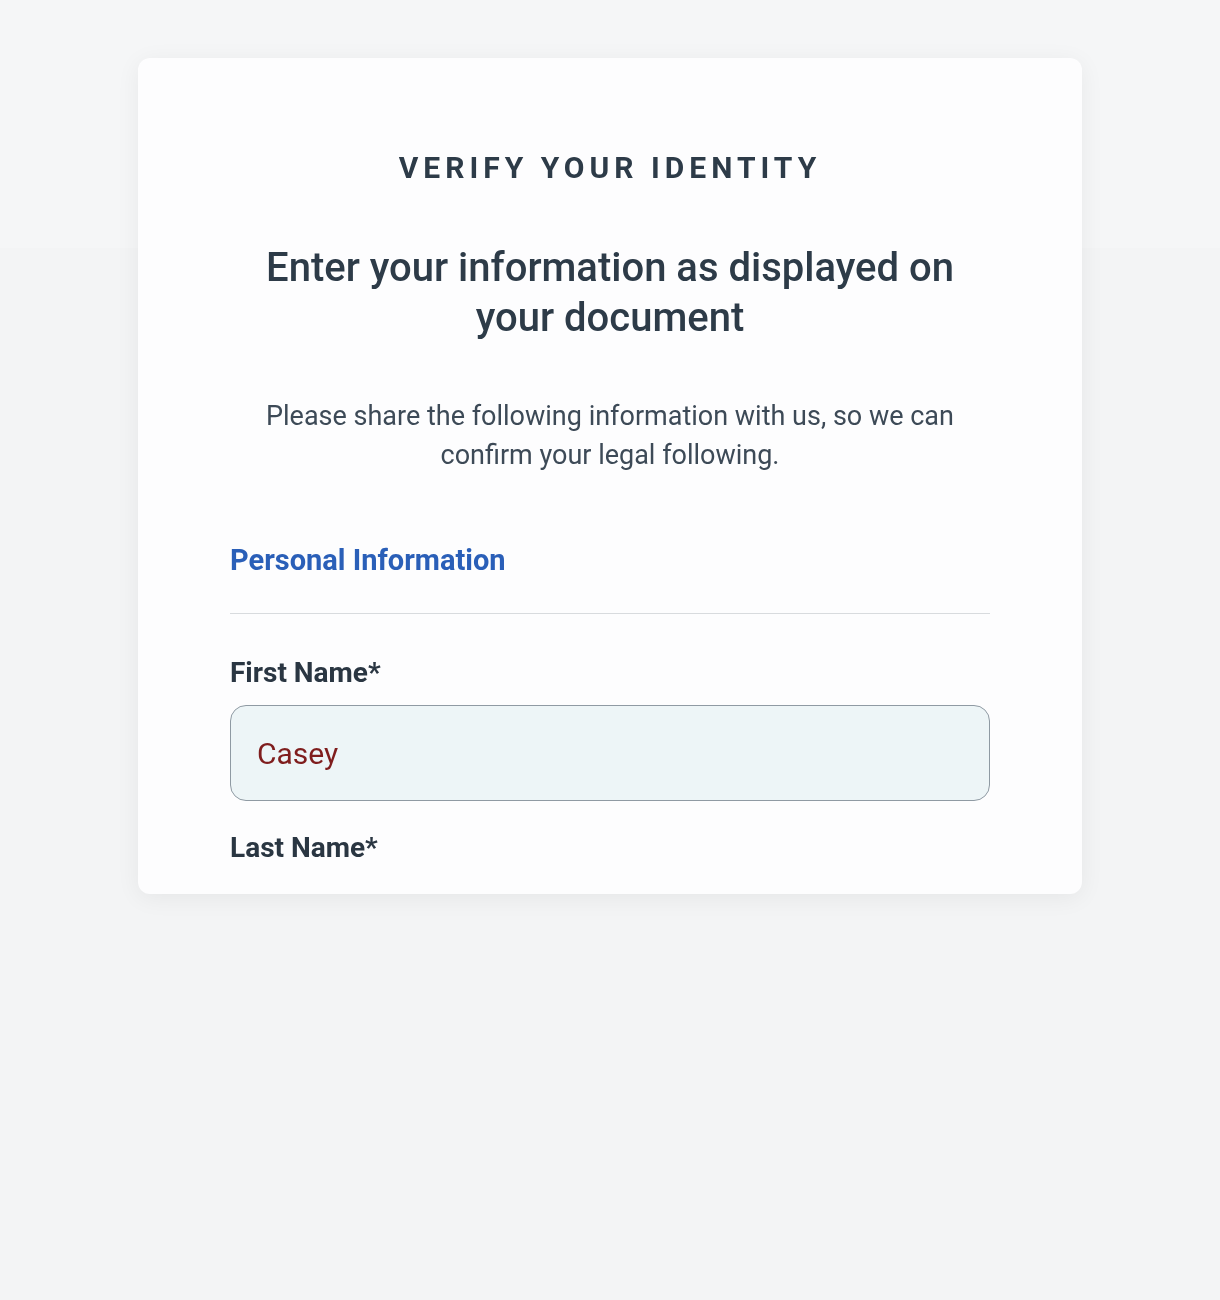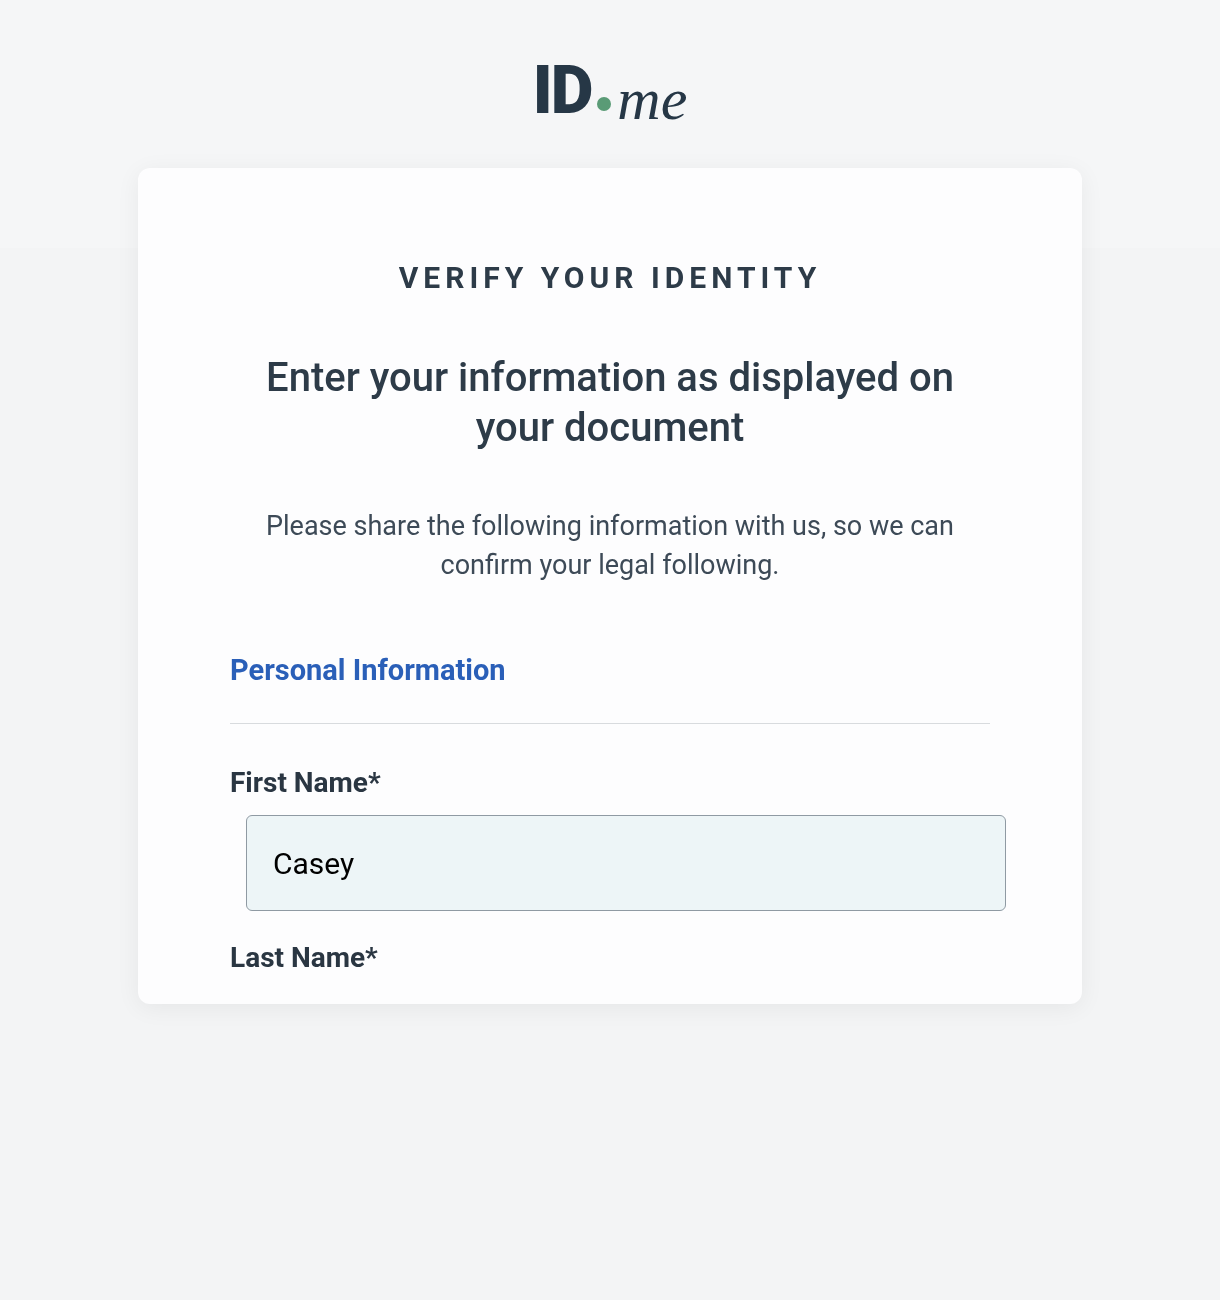--- a/index.html
+++ b/index.html
@@ -123,49 +123,43 @@
       font-size: 28px;
       font-weight: 700;
       color: #2a3642;
       margin-bottom: 16px;
       display: block;
     }
     .text-input {
       width: 100%;
       height: 96px;
       border: 1.5px solid #b6bcc2;
-      border-radius: 6px;
+      border-radius: 16px;
       padding: 0 26px;
       font-size: 30px;
-      color: #000000;
+      color: #7f1d1d;
       background: #fff;
       outline: none;
       font-family: inherit;
-      margin-left: 16px;
     }
     .text-input.filled {
       background: #edf5f7;
       border-color: #8f9aa3;
     }
     .text-input::placeholder {
       color: #9aa3ab;
     }
   </style>
 </head>
 <body>
 
 <div class="top-bg"></div>
 <div class="lower-bg"></div>
 
 <div class="container">
-  <div class="logo">
-    <span class="logo-id">ID</span>
-    <span class="logo-dot"></span>
-    <span class="logo-me">me</span>
-  </div>
 
   <div class="card">
     <h1 class="page-title">VERIFY YOUR IDENTITY</h1>
     <h2 class="subheading">Enter your information as displayed on your document</h2>
     <p class="description">Please share the following information with us, so we can confirm your legal following.</p>
 
     <div class="section-title">Personal Information</div>
     <hr class="divider">
 
     <div class="field-group">

